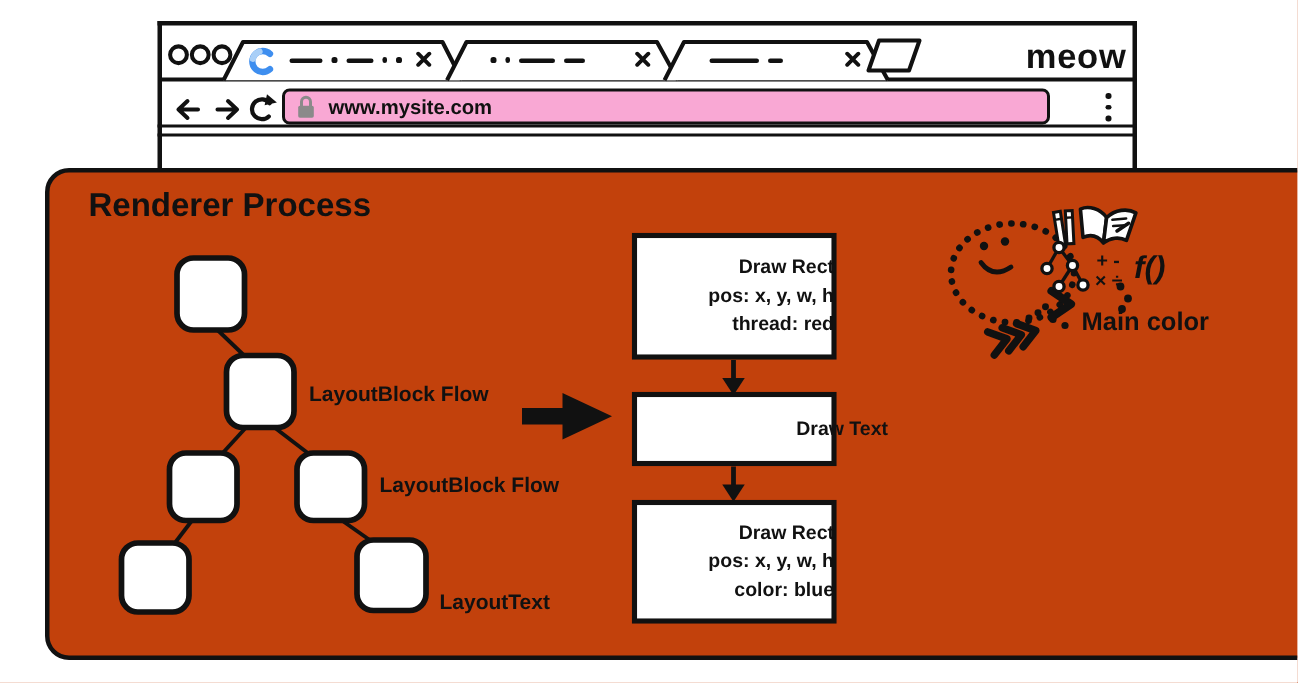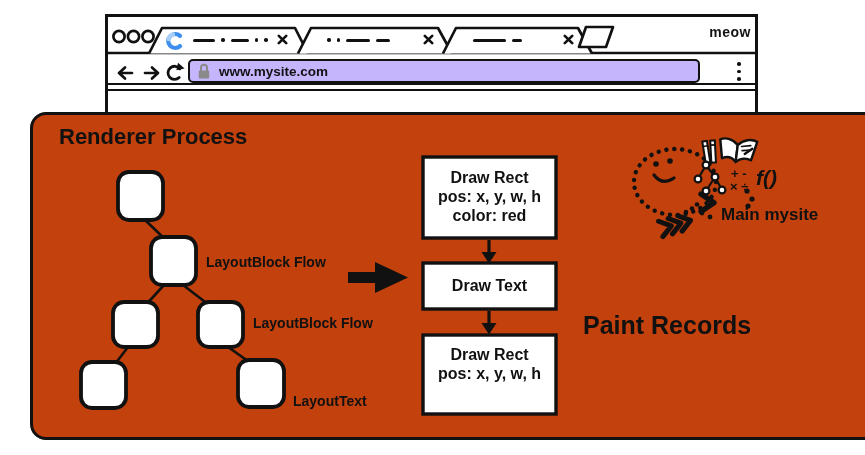--- a/index.html
+++ b/index.html
@@ -8,35 +8,35 @@
   .abs{position:absolute;}
 
   
   #browser{position:absolute;left:105px;top:14px;width:653px;height:100px;z-index:1;}
   #browser-frame{position:absolute;left:0;top:0;right:0;bottom:0;border:3px solid #111;border-bottom:none;}
   #tabs-svg{position:absolute;left:0;top:0;}
   .scribble{position:absolute;display:flex;align-items:center;gap:6px;height:4px;}
   .scr-dash{height:3px;background:#111;border-radius:2px;}
   .scr-dot{width:3.5px;height:3.5px;background:#111;border-radius:50%;}
   .tab-close{position:absolute;width:11px;height:11px;cursor:pointer;}
-  #brand{position:absolute;right:7px;top:10px;font-size:14px;font-weight:bold;letter-spacing:.5px;}
+  #brand{position:absolute;right:7px;top:10px;font-size:23px;font-weight:bold;letter-spacing:.5px;}
   #url-field{position:absolute;left:83px;top:45px;width:512px;height:24px;border:2.6px solid #111;
-             border-radius:5px;display:flex;align-items:center;background:#c4b5fd;box-sizing:border-box;}
+             border-radius:5px;display:flex;align-items:center;background:#f9a8d4;box-sizing:border-box;}
   #url-text{margin-left:8px;font-size:13.5px;font-weight:bold;}
   #url-row-line{position:absolute;left:0;right:0;top:69px;height:2.4px;background:#111;}
   #url-row-line2{position:absolute;left:0;right:0;top:74.5px;height:2.4px;background:#111;}
   #kebab{position:absolute;left:632px;top:48px;display:flex;flex-direction:column;gap:4px;}
   #kebab span{width:3.6px;height:3.6px;background:#111;border-radius:50%;}
 
   
   #renderer-box{position:absolute;left:30px;top:112px;width:864px;height:328px;background:#c2410c;
                 border:3.5px solid #111;border-radius:16px;z-index:2;box-sizing:border-box;}
   #renderer-title{position:absolute;left:26px;top:9px;font-size:22px;font-weight:bold;}
   .tree-label{position:absolute;font-size:14px;font-weight:bold;white-space:nowrap;text-align:right;}
-  .rec-text{position:absolute;width:133px;text-align:center;font-size:16px;font-weight:bold;line-height:19px;}
+  .rec-text{position:absolute;width:133px;text-align:right;font-size:13px;font-weight:bold;line-height:19px;}
   #paint-heading{position:absolute;left:550px;top:196px;font-size:25px;font-weight:bold;}
   #main-thread-label{position:absolute;left:688px;top:90px;font-size:17px;font-weight:bold;white-space:nowrap;}
 </style>
 </head>
 <body>
 
 <div id="stage">
 
   <div id="browser">
     <div id="browser-frame"></div>
@@ -154,31 +154,31 @@
       </g>
     </svg>
 
     <div class="tree-label" style="left:173px;top:139px;">LayoutBlock Flow</div>
     <div class="tree-label" style="left:220px;top:200px;">LayoutBlock Flow</div>
     <div class="tree-label" style="left:260px;top:278px;">LayoutText</div>
 
     <div class="rec-text" style="left:390px;top:53px;">
       <div>Draw Rect</div>
       <div>pos: x, y, w, h</div>
-      <div>color: red</div>
-    </div>
-    <div class="rec-text" style="left:390px;top:161px;">
+      <div>thread: red</div>
+    </div>
+    <div class="rec-text" style="left:390px;top:161px;padding-left:36px;">
       <div>Draw Text</div>
     </div>
     <div class="rec-text" style="left:390px;top:230px;">
       <div>Draw Rect</div>
       <div>pos: x, y, w, h</div>
-    </div>
-
-    <div id="paint-heading">Paint Records</div>
+      <div>color: blue</div>
+    </div>
+
 
     <svg class="abs" style="left:585px;top:18px;" width="230" height="107" viewBox="0 0 230 107">
       <ellipse cx="57" cy="49" rx="41" ry="33" fill="none" stroke="#111" stroke-width="4.4" stroke-linecap="round" stroke-dasharray="0.1 7.8"></ellipse>
       <g>
         <circle cx="38" cy="31" r="2.8" fill="#111"></circle>
         <circle cx="52" cy="28" r="2.8" fill="#111"></circle>
         <path d="M36,42 Q44,53 56,45" fill="none" stroke="#111" stroke-width="3.2" stroke-linecap="round"></path>
       </g>
       <g fill="#111">
         <circle cx="68" cy="79" r="2.3"></circle>
@@ -219,16 +219,16 @@
         <circle cx="80" cy="46" r="3.4" fill="#fff" stroke="#111" stroke-width="2.2"></circle>
         <circle cx="97" cy="44" r="3.4" fill="#fff" stroke="#111" stroke-width="2.2"></circle>
         <circle cx="88" cy="58" r="3.4" fill="#fff" stroke="#111" stroke-width="2.2"></circle>
         <circle cx="104" cy="57" r="3.4" fill="#fff" stroke="#111" stroke-width="2.2"></circle>
       </g>
       <text x="113" y="45" font-size="13" font-weight="bold" fill="#111">+ -</text>
       <text x="112" y="58" font-size="13" font-weight="bold" fill="#111">× ÷</text>
       <text x="138" y="52" font-size="21" font-weight="bold" font-style="italic" fill="#111">f()</text>
     </svg>
 
-    <div id="main-thread-label">Main mysite</div>
+    <div id="main-thread-label">Main color</div>
   </div>
 
 </div>
 
 </body></html>

